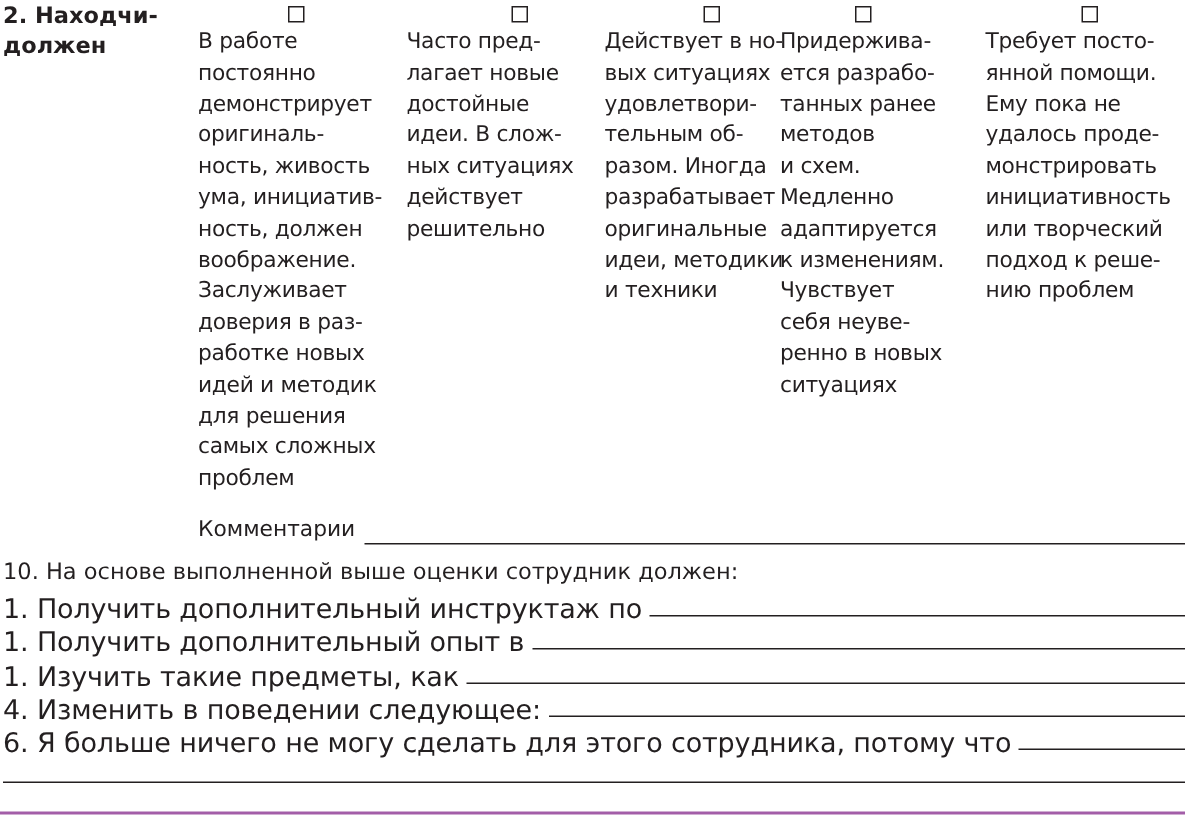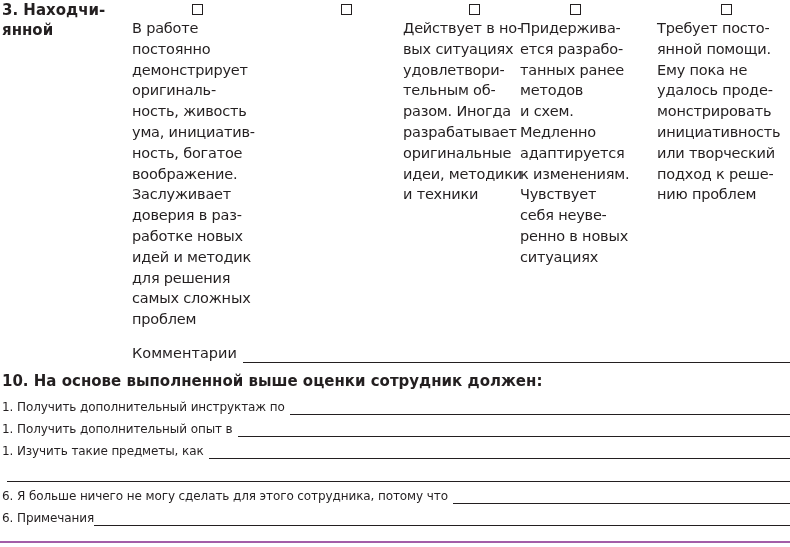--- a/index.html
+++ b/index.html
@@ -30,63 +30,70 @@
   .c4 .box { margin-left: 50px; }
   .c5 .box { margin-left: 64px; }
 
   .comment-row {
     position: absolute; left: 132px; top: 343px; width: 658px;
     display: flex; align-items: flex-end; font-size: 14.5px; line-height: 20px; text-align: right;
   }
   .fill-line { flex: 1; border-bottom: 1.4px solid #231f20; margin-left: 6px; height: 15px; }
 
   .sec-title {
-    position: absolute; left: 2px; top: 371px; font-weight: bold;
+    position: absolute; left: 2px; top: 371px; font-weight: normal;
     font-size: 15px; line-height: 20px;
   }
   .items { position: absolute; left: 2px; top: 396px; width: 788px; }
   .item {
-    display: flex; align-items: center; font-size: 12px; line-height: 21px;
+    display: flex; align-items: flex-start; font-size: 18px; line-height: 21px;
     height: 22.3px; letter-spacing: -0.1px;
   }
   .item .fill-line { margin-left: 5px; height: 14px; }
   .item.tight .fill-line { margin-left: 0; }
   .bottom-rule {
     position: absolute; left: 0; top: 541px; width: 790px; height: 0;
     border-top: 2px solid #a35ea8;
   }
 </style>
 </head>
 <body>
 
 <div class="crit-title">
-  <div>3. Находчи-</div>
-  <div>янной</div>
+  <div>2. Находчи-</div>
+  <div>должен</div>
 </div>
 
 <div class="col c1">
   <span class="box"></span>
   <div class="txt">В работе
 постоянно
 демонстрирует
 оригиналь-
 ность, живость
 ума, инициатив-
-ность, богатое
+ность, должен
 воображение.
 Заслуживает
 доверия в раз-
 работке новых
 идей и методик
 для решения
 самых сложных
 проблем</div>
 </div>
 <div class="col c2">
   <span class="box"></span>
+  <div class="txt">Часто пред-
+лагает новые
+достойные
+идеи. В слож-
+ных ситуациях
+действует
+решительно</div>
 </div>
 <div class="col c3">
   <span class="box"></span>
   <div class="txt">Действует в но-
 вых ситуациях
 удовлетвори-
 тельным об-
 разом. Иногда
 разрабатывает
 оригинальные
@@ -135,25 +142,25 @@
   </div>
   <div class="item">
     <span>1. Получить дополнительный опыт в</span>
     <span class="fill-line"></span>
   </div>
   <div class="item">
     <span>1. Изучить такие предметы, как</span>
     <span class="fill-line"></span>
   </div>
   <div class="item">
+    <span>4. Изменить в поведении следующее:</span>
     <span class="fill-line"></span>
   </div>
   <div class="item">
     <span>6. Я больше ничего не могу сделать для этого сотрудника, потому что</span>
     <span class="fill-line"></span>
   </div>
   <div class="item tight">
-    <span>6. Примечания</span>
     <span class="fill-line"></span>
   </div>
 </div>
 
 <div class="bottom-rule"></div>
 
 </body></html>

